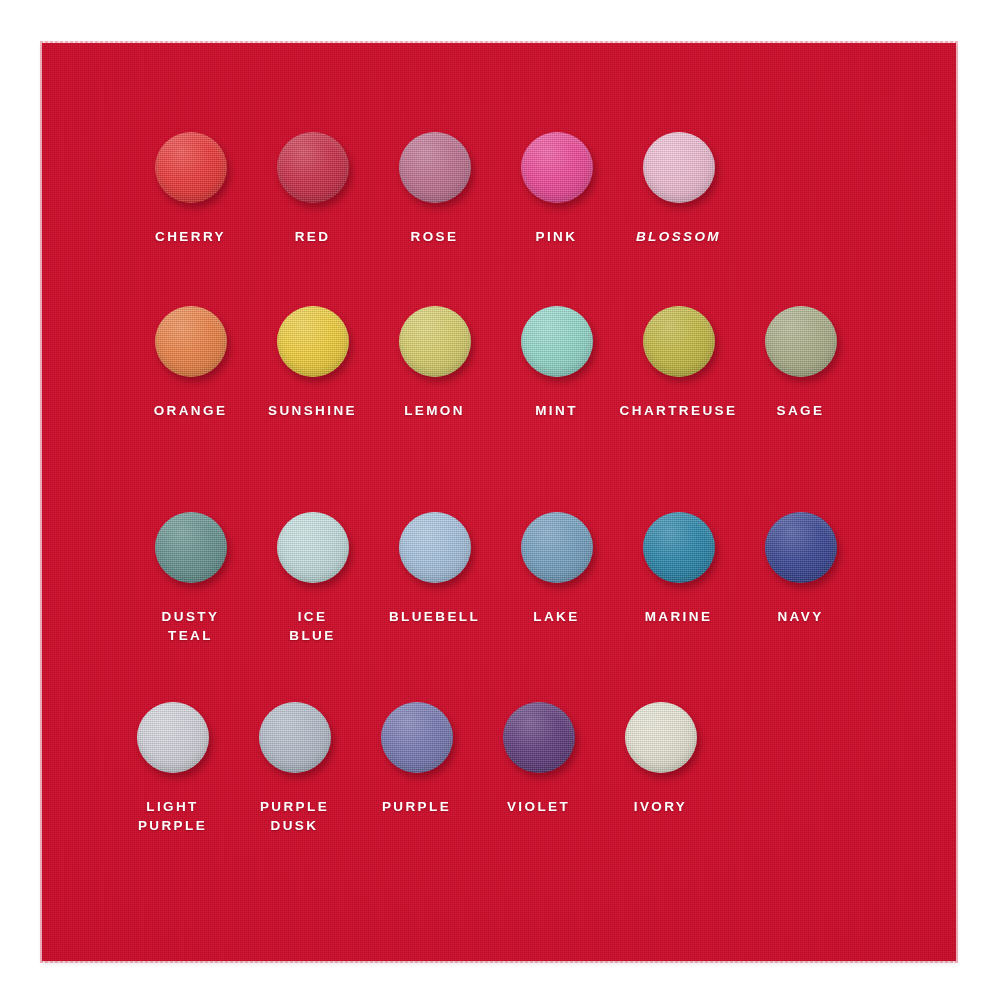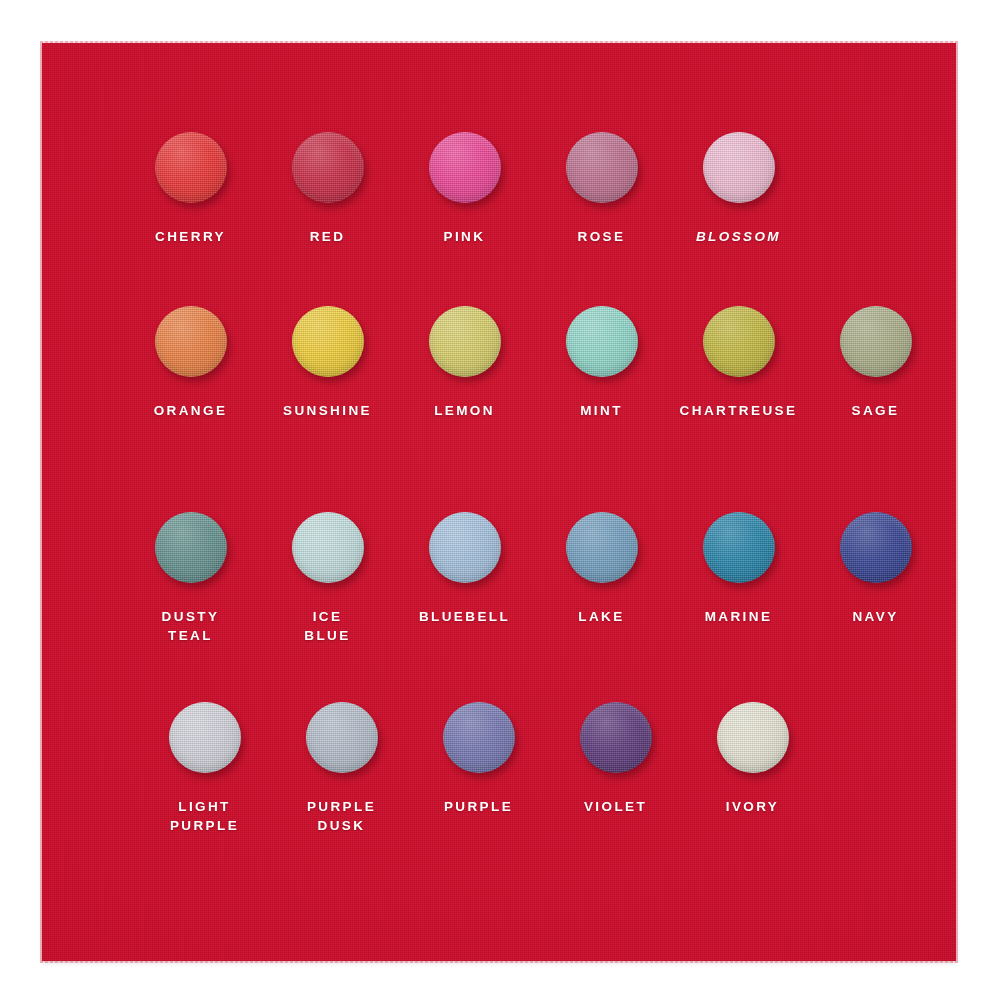--- a/index.html
+++ b/index.html
@@ -67,24 +67,24 @@
     display: flex;
     justify-content: flex-start;
   }
   #row-0 { top: 86px; }
   #row-1 { top: 260px; }
   #row-2 { top: 466px; }
   #row-3 { top: 656px; }
 
   .row-inner {
     display: flex;
-    gap: 16px;
+    gap: 1px;
     padding-left: 88px;
   }
-  #row-3 .row-inner { padding-left: 102px; }
+  #row-3 .row-inner { padding-left: 70px; }
 
   .cell {
     width: 121px;
     display: flex;
     flex-direction: column;
     align-items: center;
   }
 
   .dot-wrap {
     width: 76px;
@@ -161,29 +161,29 @@
               <div class="label" style="color: rgb(255, 255, 255);">CHERRY</div>
             </div>
             <div class="cell">
               <div class="dot-wrap">
                 <div class="dot" style="background: rgb(201, 32, 60);"></div>
               </div>
               <div class="label" style="color: rgb(255, 255, 255);">RED</div>
             </div>
             <div class="cell">
               <div class="dot-wrap">
+                <div class="dot" style="background: rgb(189, 106, 140);"></div>
+              </div>
+              <div class="label" style="color: rgb(255, 255, 255);">ROSE</div>
+            </div>
+            <div class="cell">
+              <div class="dot-wrap">
                 <div class="dot" style="background: rgb(240, 61, 147);"></div>
               </div>
               <div class="label" style="color: rgb(255, 255, 255);">PINK</div>
-            </div>
-            <div class="cell">
-              <div class="dot-wrap">
-                <div class="dot" style="background: rgb(189, 106, 140);"></div>
-              </div>
-              <div class="label" style="color: rgb(255, 255, 255);">ROSE</div>
             </div>
             <div class="cell">
               <div class="dot-wrap">
                 <div class="dot" style="background: rgb(241, 188, 211);"></div>
               </div>
               <div class="label" style="color: rgb(255, 255, 255); font-style: italic;">BLOSSOM</div>
             </div>
           </div>
       </div>
 

